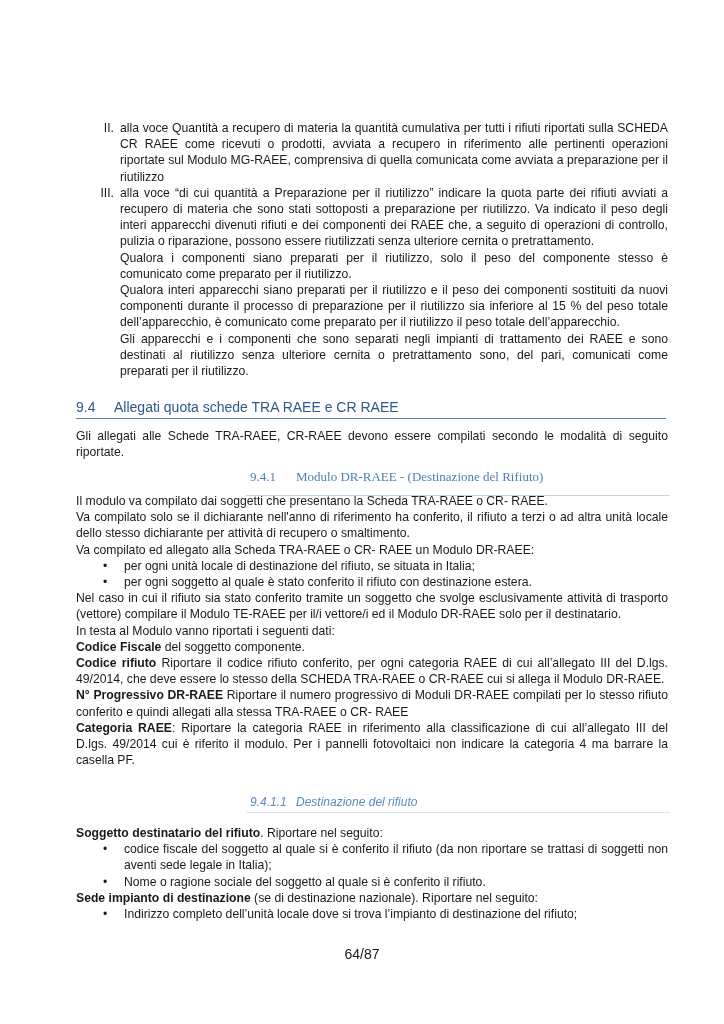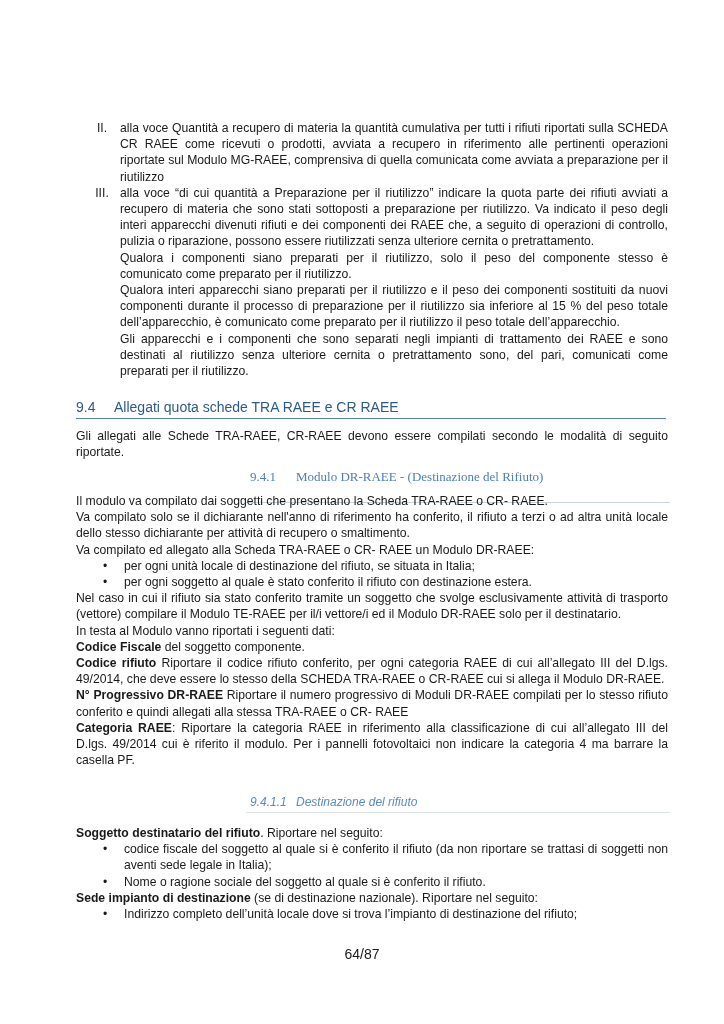--- a/index.html
+++ b/index.html
@@ -3,28 +3,28 @@
 <meta charset="utf-8">
 <style>
   html, body { margin: 0; padding: 0; background: #ffffff; }
   body { width: 724px; height: 1024px; position: relative; overflow: hidden;
          font-family: "Liberation Sans", sans-serif; color: #1a1a1a; }
   .page { position: absolute; left: 0; top: 0; width: 724px; height: 1024px; }
   .txt { font-size: 12.2px; line-height: 16.2px; text-align: justify; }
   .block { position: absolute; left: 76px; width: 592px; }
   .roman-list { position: absolute; left: 76px; top: 120px; width: 592px; }
   .roman-item { position: relative; padding-left: 44px; }
-  .roman-num { position: absolute; left: 14px; top: 0; width: 24px; text-align: center; }
+  .roman-num { position: absolute; left: 14px; top: 0; width: 24px; text-align: right; }
   .roman-item p { margin: 0; }
   .h2 { position: absolute; left: 76px; top: 398px; width: 590px; color: #2e5a8a;
         font-size: 14px; line-height: 18px; border-bottom: 1.5px solid #4f81bd; padding-bottom: 2px; }
   .h2 .num { display: inline-block; width: 38px; }
   .h3 { position: absolute; left: 246px; top: 468px; width: 420px; color: #4f7fb0;
         font-family: "Liberation Serif", serif; font-size: 13px; line-height: 18px;
-        border-bottom: 1px solid #c8d4e2; padding-bottom: 16px; padding-left: 4px; }
+        border-bottom: 1px solid #c8d4e2; padding-bottom: 9px; padding-left: 4px; }
   .h3 .num { display: inline-block; width: 46px; }
   .h4 { position: absolute; left: 246px; top: 793px; width: 420px; color: #5b8bc0;
         font-style: italic; font-size: 12px; line-height: 18px;
         border-bottom: 1px solid #dde3ea; padding-bottom: 1px; padding-left: 4px; }
   .h4 .num { display: inline-block; width: 46px; }
   .bullet { position: relative; padding-left: 48px; text-align: justify; }
   .bullet .dot { position: absolute; left: 27px; top: 0; }
   b { font-weight: bold; }
   p { margin: 0; }
   .footer { position: absolute; left: 0; width: 724px; top: 946px; text-align: center; font-size: 14px; }

